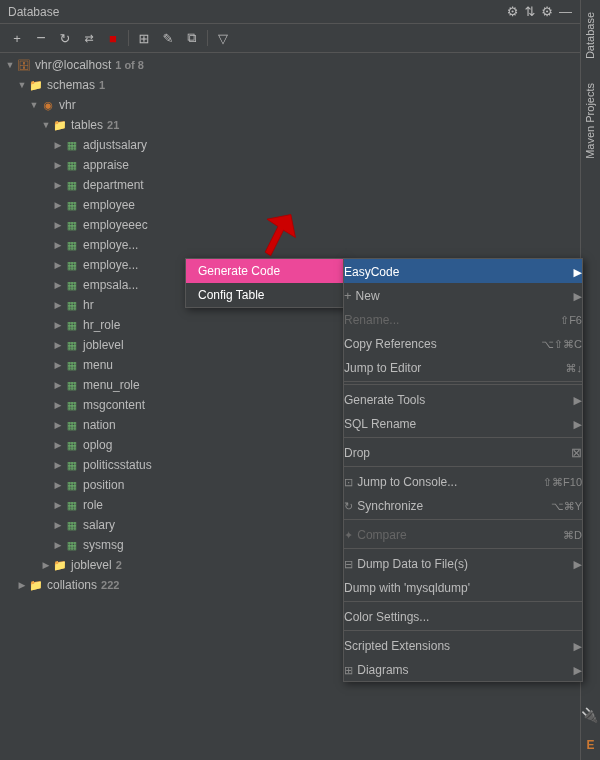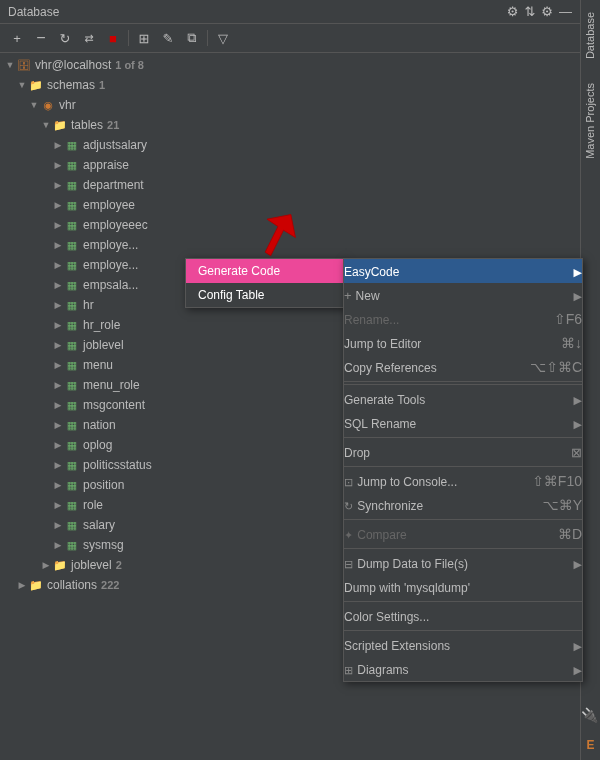--- a/index.html
+++ b/index.html
@@ -179,21 +179,21 @@
     .ctx-item-main.disabled { color: #666; cursor: default; }
 
     .ctx-separator {
       height: 1px;
       background: #555;
       margin: 2px 0;
     }
 
     .ctx-shortcut {
       color: #888;
-      font-size: 14px;
+      font-size: 11px;
       margin-left: 8px;
     }
     .ctx-arrow {
       color: #888;
       font-size: 11px;
     }
 
     
     .right-tabs {
       position: absolute;
@@ -435,27 +435,27 @@
     </div>
     <span class="ctx-arrow">▶</span>
   </div>
 
   <div class="ctx-item-main disabled">
     <span>Rename...</span>
     <span class="ctx-shortcut">⇧F6</span>
   </div>
 
   <div class="ctx-item-main">
+    <span>Copy References</span>
+    <span class="ctx-shortcut">⌥⇧⌘C</span>
+  </div>
+
+  <div class="ctx-item-main">
     <span>Jump to Editor</span>
     <span class="ctx-shortcut">⌘↓</span>
-  </div>
-
-  <div class="ctx-item-main">
-    <span>Copy References</span>
-    <span class="ctx-shortcut">⌥⇧⌘C</span>
   </div>
 
   <div class="ctx-separator"></div>
 
 
   <div class="ctx-separator"></div>
 
   <div class="ctx-item-main">
     <span>Generate Tools</span>
     <span class="ctx-arrow">▶</span>

